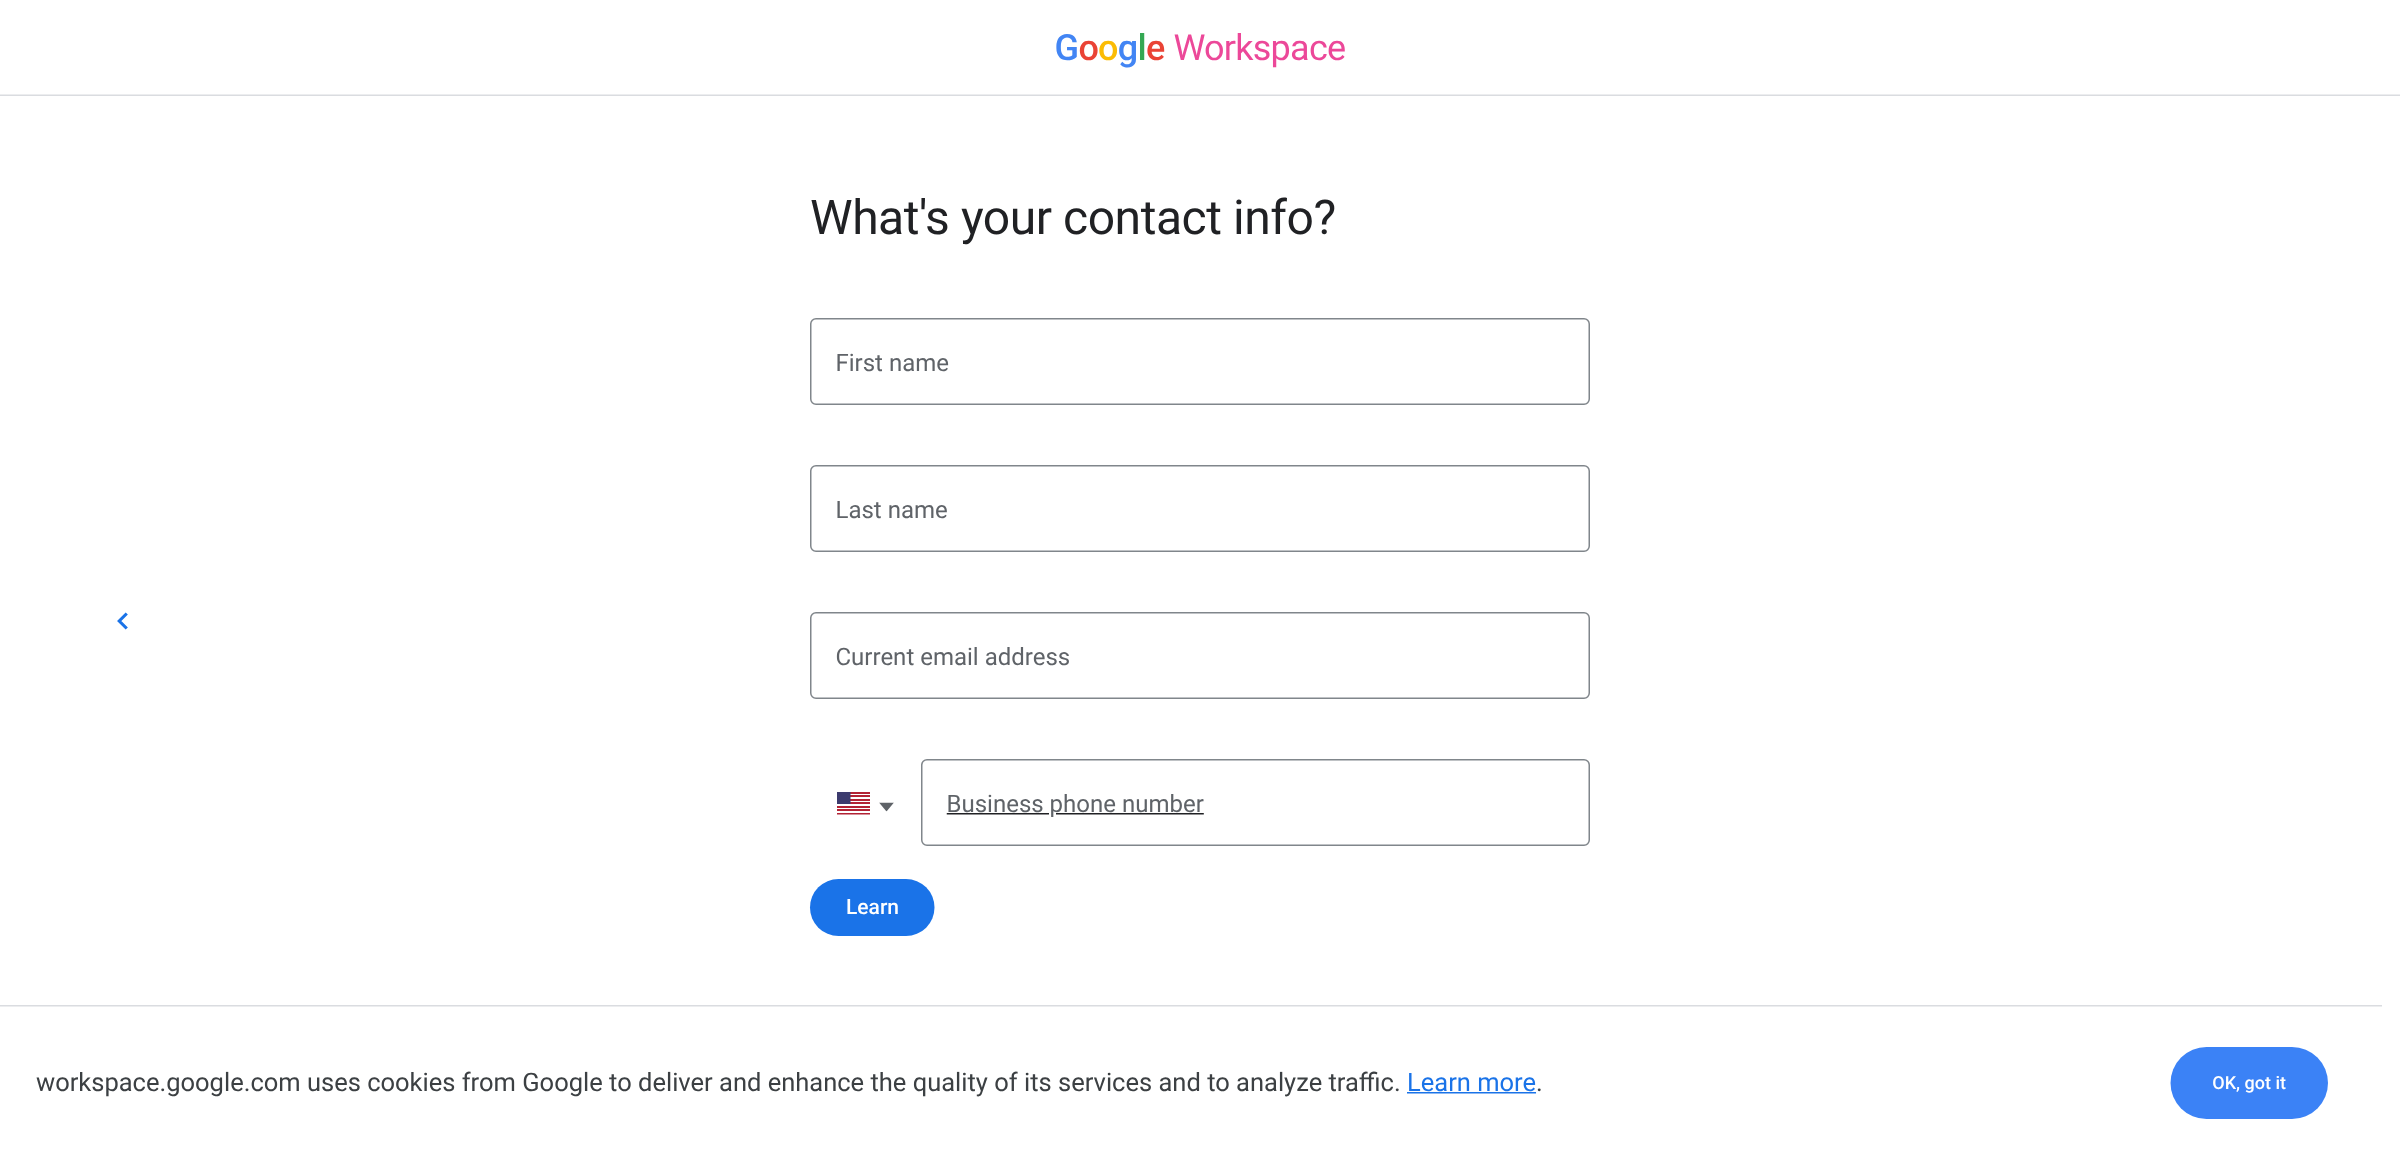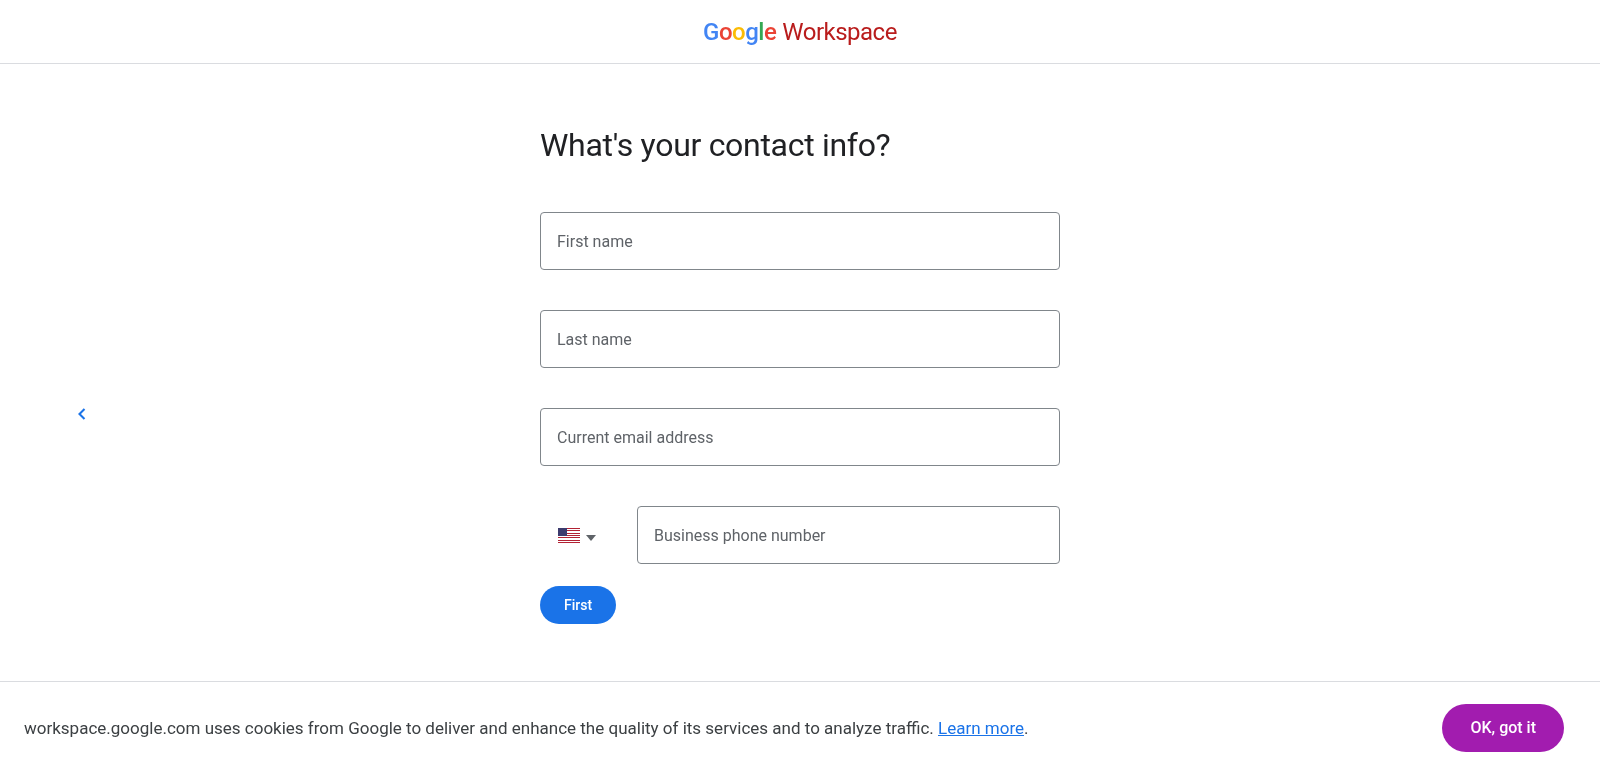--- a/index.html
+++ b/index.html
@@ -28,21 +28,21 @@
       align-items: baseline;
       font-size: 24px;
       letter-spacing: -0.5px;
     }
     .logo .g1 { color: #4285F4; font-weight: 500; }
     .logo .o1 { color: #EA4335; font-weight: 500; }
     .logo .o2 { color: #FBBC05; font-weight: 500; }
     .logo .g2 { color: #4285F4; font-weight: 500; }
     .logo .l1 { color: #34A853; font-weight: 500; }
     .logo .e1 { color: #EA4335; font-weight: 500; }
-    .logo .workspace { color: #b91c1c; font-weight: 400; margin-left: 6px; }
+    .logo .workspace { color: #ec4899; font-weight: 400; margin-left: 6px; }
     .main {
       position: relative;
       padding-top: 50px;
     }
     .back-arrow {
       position: absolute;
       left: 72px;
       top: 340px;
       cursor: pointer;
       color: #1a73e8;
@@ -89,22 +89,23 @@
       color: #737373;
       margin-bottom: 40px;
       outline: none;
       font-family: inherit;
     }
     .input-field::placeholder {
       color: #5f6368;
     }
     .phone-row {
       display: flex;
-      gap: 37px;
+      gap: 14px;
       margin-bottom: 22px;
+      text-decoration: underline;
     }
     .country-selector {
       display: flex;
       align-items: center;
       gap: 6px;
       cursor: pointer;
       padding: 8px 4px;
       margin-left: 14px;
     }
     .flag {
@@ -165,46 +166,46 @@
       padding: 0 24px;
       font-size: 14px;
       font-weight: 500;
       cursor: pointer;
       font-family: inherit;
     }
     .cookie-banner {
       position: absolute;
       bottom: 0;
       left: 0;
-      right: 0;
-      height: 92px;
+      right: 12px;
+      height: 103px;
       border-top: 1px solid #dadce0;
       background: #fff;
       display: flex;
       align-items: center;
       padding: 0 24px;
       justify-content: space-between;
     }
     .cookie-text {
       font-size: 17px;
       color: #3c4043;
     }
     .cookie-link {
       color: #1a73e8;
       text-decoration: underline;
       cursor: pointer;
     }
     .cookie-button {
-      background: #a21caf;
+      background: #3b82f6;
       color: #fff;
       border: none;
       border-radius: 24px;
       height: 48px;
       padding: 0 28px;
-      font-size: 16px;
+      font-size: 12px;
       font-weight: 500;
       cursor: pointer;
       font-family: inherit;
       margin-right: 12px;
     }
   </style>
 </head>
 <body>
 
 <div class="header">
@@ -243,21 +244,21 @@
         <span class="flag"></span>
         <span class="dropdown-caret">
           <svg viewBox="0 0 10 6" fill="currentColor">
             <path d="M0 0 L5 6 L10 0 Z"></path>
           </svg>
         </span>
       </div>
       <input type="tel" class="phone-input" placeholder="Business phone number" style="">
     </div>
 
-    <button class="next-button">First</button>
+    <button class="next-button">Learn</button>
   </div>
 </div>
 
 <div class="cookie-banner">
   <div class="cookie-text">
     <span>workspace.google.com uses cookies from Google to deliver and enhance the quality of its services and to analyze traffic. </span><a class="cookie-link">Learn more</a><span>.</span>
   </div>
   <button class="cookie-button">OK, got it</button>
 </div>
 

